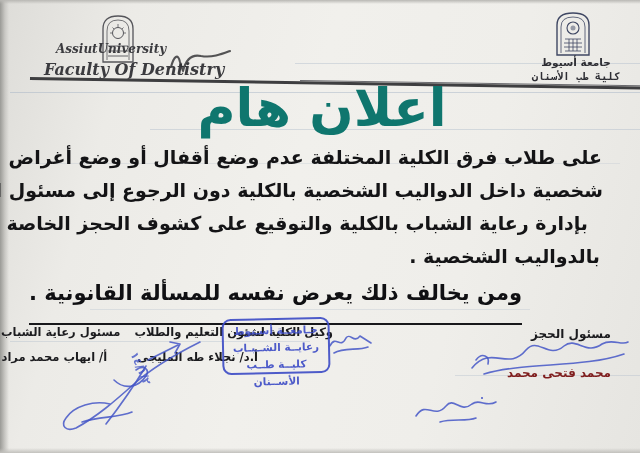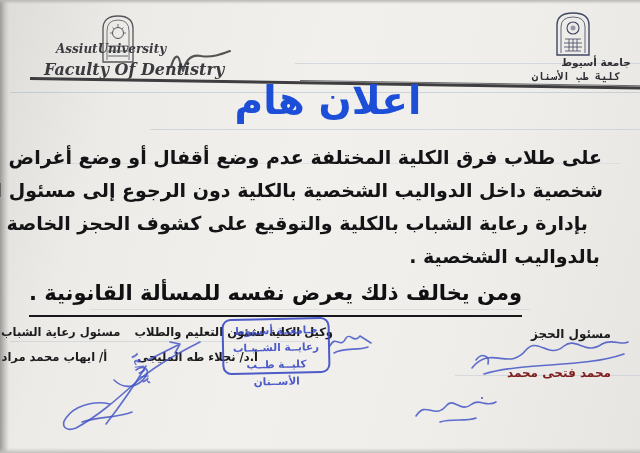--- a/index.html
+++ b/index.html
@@ -15,26 +15,26 @@
       background:linear-gradient(rgba(230,229,225,0),#c2c1bd);}
   .scanline{position:absolute;height:1px;background:#9fb0c4;opacity:.35;}
   .rule-thick{position:absolute;left:30px;top:77px;width:612px;height:3px;background:#3e3e40;
       transform:rotate(0.9deg);transform-origin:left center;}
   .rule-thin{position:absolute;left:300px;top:80px;width:342px;height:1px;background:#6a6a6e;
       transform:rotate(0.9deg);transform-origin:left center;}
   .hdr-script{position:absolute;font-family:"DejaVu Serif",serif;font-style:italic;font-weight:bold;
       color:#3b3b3f;white-space:nowrap;}
   .hdr-ar{position:absolute;direction:rtl;font-weight:bold;color:#2e2e34;white-space:nowrap;
       text-align:center;}
-  .title{position:absolute;top:78px;left:168px;width:320px;text-align:center;direction:rtl;
-      font-size:39px;font-weight:bold;color:#1d4ed8;letter-spacing:1px;}
+  .title{position:absolute;top:78px;left:162px;width:320px;text-align:center;direction:rtl;
+      font-size:52px;font-weight:bold;color:#0f766e;letter-spacing:1px;}
   .bodyline{position:absolute;direction:rtl;white-space:nowrap;font-weight:bold;
       font-size:19px;color:#141416;}
   .legal{position:absolute;top:281px;right:118px;direction:rtl;white-space:nowrap;font-weight:bold;
-      font-size:21px;color:#101013;border-bottom:2.5px solid #18181b;padding-bottom:10px;}
+      font-size:21px;color:#101013;border-bottom:2.5px solid #18181b;padding-bottom:18px;}
   .sigrow{position:absolute;direction:rtl;display:flex;white-space:nowrap;font-weight:bold;
       font-size:11.5px;color:#1b1b1e;}
   .row1{top:325px;right:307px;gap:14px;}
   .row2{top:350px;right:382px;gap:30px;}
   .res-role{position:absolute;top:327px;right:29px;direction:rtl;font-weight:bold;font-size:12px;color:#1b1b1e;}
   .res-name{position:absolute;top:366px;right:29px;direction:rtl;font-weight:bold;font-size:12px;color:#7f1d1d;}
   .stamp{position:absolute;left:222px;top:318px;width:108px;height:56px;border:2px solid #3c4bc6;
       border-radius:9px;transform:rotate(-1.2deg);direction:rtl;text-align:center;
       color:#3c4bc6;font-weight:bold;font-size:10.5px;line-height:17px;opacity:.9;padding-top:2px;
       box-sizing:border-box;}
@@ -98,21 +98,21 @@
       <line x1="13" y1="30" x2="29" y2="30"></line>
         <line x1="12" y1="34" x2="30" y2="34"></line>
       <line x1="12" y1="38" x2="30" y2="38"></line>
         <line x1="13" y1="42" x2="29" y2="42"></line>
       <line x1="17" y1="30" x2="17" y2="42"></line>
         <line x1="21" y1="30" x2="21" y2="42"></line>
       <line x1="25" y1="30" x2="25" y2="42"></line>
     </g>
   </svg>
 </span>
-<div class="hdr-ar" style="left:535px;top:56px;width:82px;font-size:10.5px;margin-left:20px;">جامعة أسيوط</div>
+<div class="hdr-ar" style="left:535px;top:56px;width:82px;font-size:10.5px;">جامعة أسيوط</div>
 <div class="hdr-ar" style="left:527px;top:70px;width:98px;font-size:10.5px;font-family:Liberation Mono, monospace;">كلية طب الأسنان</div>
 
 <div class="rule-thin"></div>
 <div class="rule-thick"></div>
 
 <div class="title">اعلان هام</div>
 
 <div class="bodyline" style="top:146px;right:38px;">على طلاب فرق الكلية المختلفة عدم  وضع أقفال أو وضع أغراض</div>
 <div class="bodyline" style="top:179px;right:37px;">شخصية داخل الدواليب الشخصية بالكلية دون الرجوع إلى مسئول الحجز</div>
 <div class="bodyline" style="top:212px;right:52px;">بإدارة رعاية الشباب بالكلية والتوقيع على كشوف الحجز الخاصة</div>

